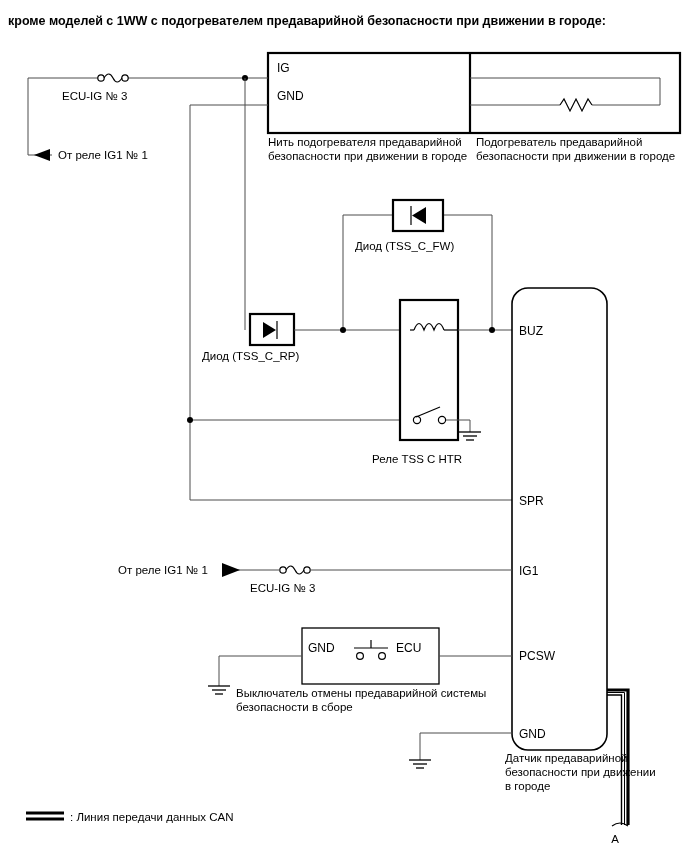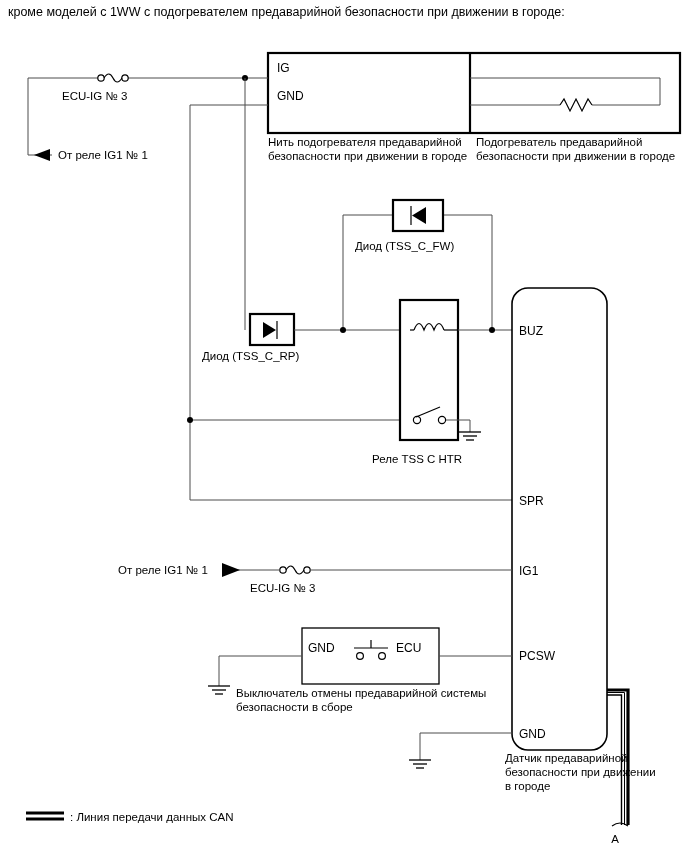--- a/index.html
+++ b/index.html
@@ -19,24 +19,25 @@
     overflow: hidden;
   }
   #diagram {
     position: absolute;
     left: 0;
     top: 0;
   }
   .hdr {
     position: absolute;
     left: 8px;
-    top: 4px;
+    top: 13px;
     font-size: 12.5px;
     line-height: 16px;
     white-space: nowrap;
+    font-weight: bold;
   }
   svg text {
     font-family: "Liberation Sans", sans-serif;
     fill: #000000;
   }
   .lbl      { font-size: 11.5px; }
   .cap      { font-size: 11.5px; }
   .pin      { font-size: 12px; }
   .wire     { stroke: #4d4d4d; stroke-width: 1; fill: none; }
   .box      { stroke: #000000; stroke-width: 2.2; fill: none; }

